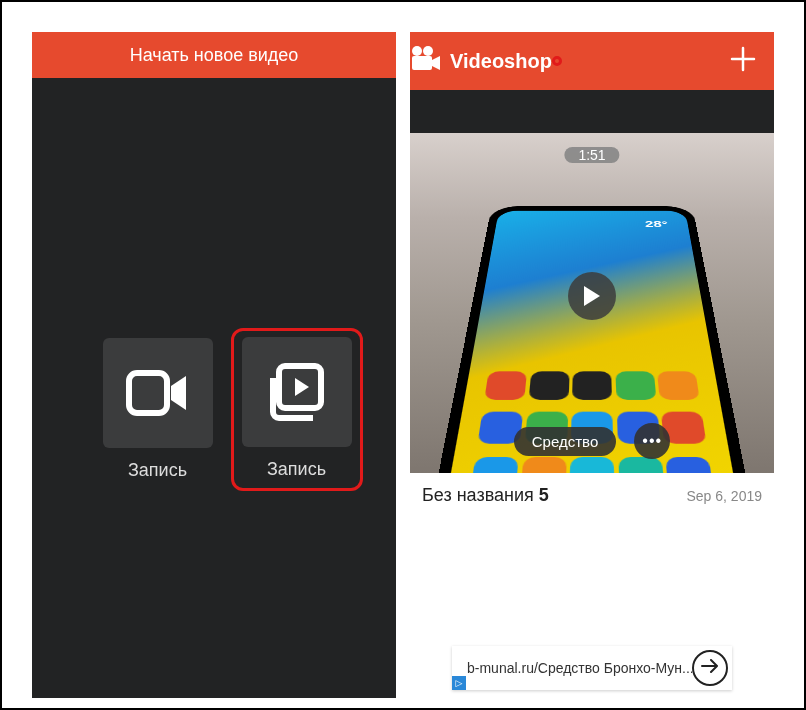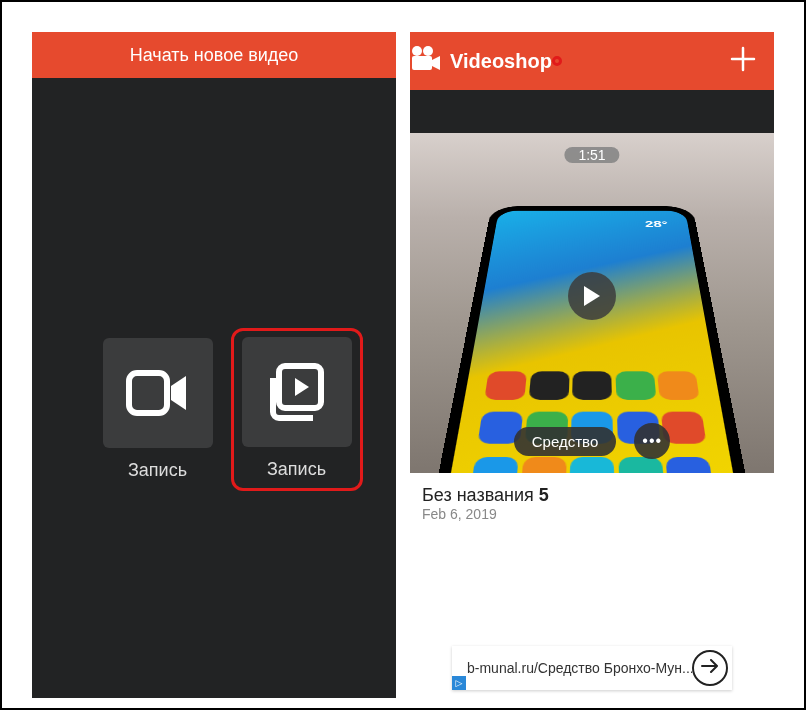--- a/index.html
+++ b/index.html
@@ -178,21 +178,20 @@
   .c-red{background:#e04a2a;} .c-green{background:#3bb04a;} .c-blue{background:#2860e0;}
   .c-dark{background:#222;} .c-orange{background:#f08a1a;} .c-blue2{background:#1a98e8;}
   .c-cyan{background:#18b8d8;} .c-teal{background:#1ab8a0;}
   .weather{position:absolute;top:20px;right:24px;color:#fff;font-size:18px;font-weight:600;}
   
   .meta-row {
     display:flex;
     justify-content:space-between;
     align-items:baseline;
     padding:12px 12px 0 12px;
-    flex-direction:column;
   }
   .meta-title { font-size:18px; color:#222; }
   .meta-title b { font-weight:700; }
   .meta-date { font-size:14px; color:#888; }
   .ad-bar {
     margin-top:auto;
     height:60px;
     display:flex;
     align-items:center;
     justify-content:center;
@@ -333,21 +332,21 @@
           <div class="more-btn">
             <span>•••</span>
           </div>
         </div>
       </div>
 
       <div class="meta-row">
         <span class="meta-title">
           <span>Без названия </span><b>5</b>
         </span>
-        <span class="meta-date">Feb 6, 2019</span>
+        <span class="meta-date">Sep 6, 2019</span>
       </div>
 
       <div class="ad-bar">
         <div class="ad-inner">
           <div class="ad-badge">▷</div>
           <div class="ad-text">b-munal.ru/Средство Бронхо-Мун...</div>
           <div class="ad-arrow">
             <span>
               <svg width="18" height="14" viewBox="0 0 18 14">
                   <path d="M1 7 H15 M10 1 L16 7 L10 13" stroke="#222" stroke-width="2" fill="none" stroke-linecap="round" stroke-linejoin="round"></path>

